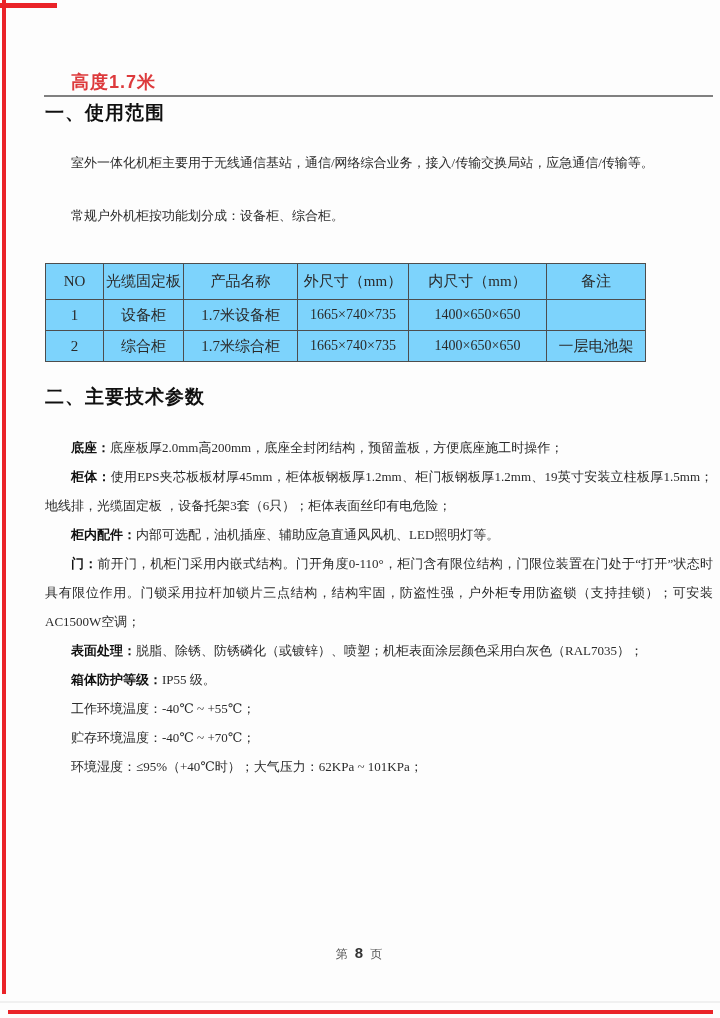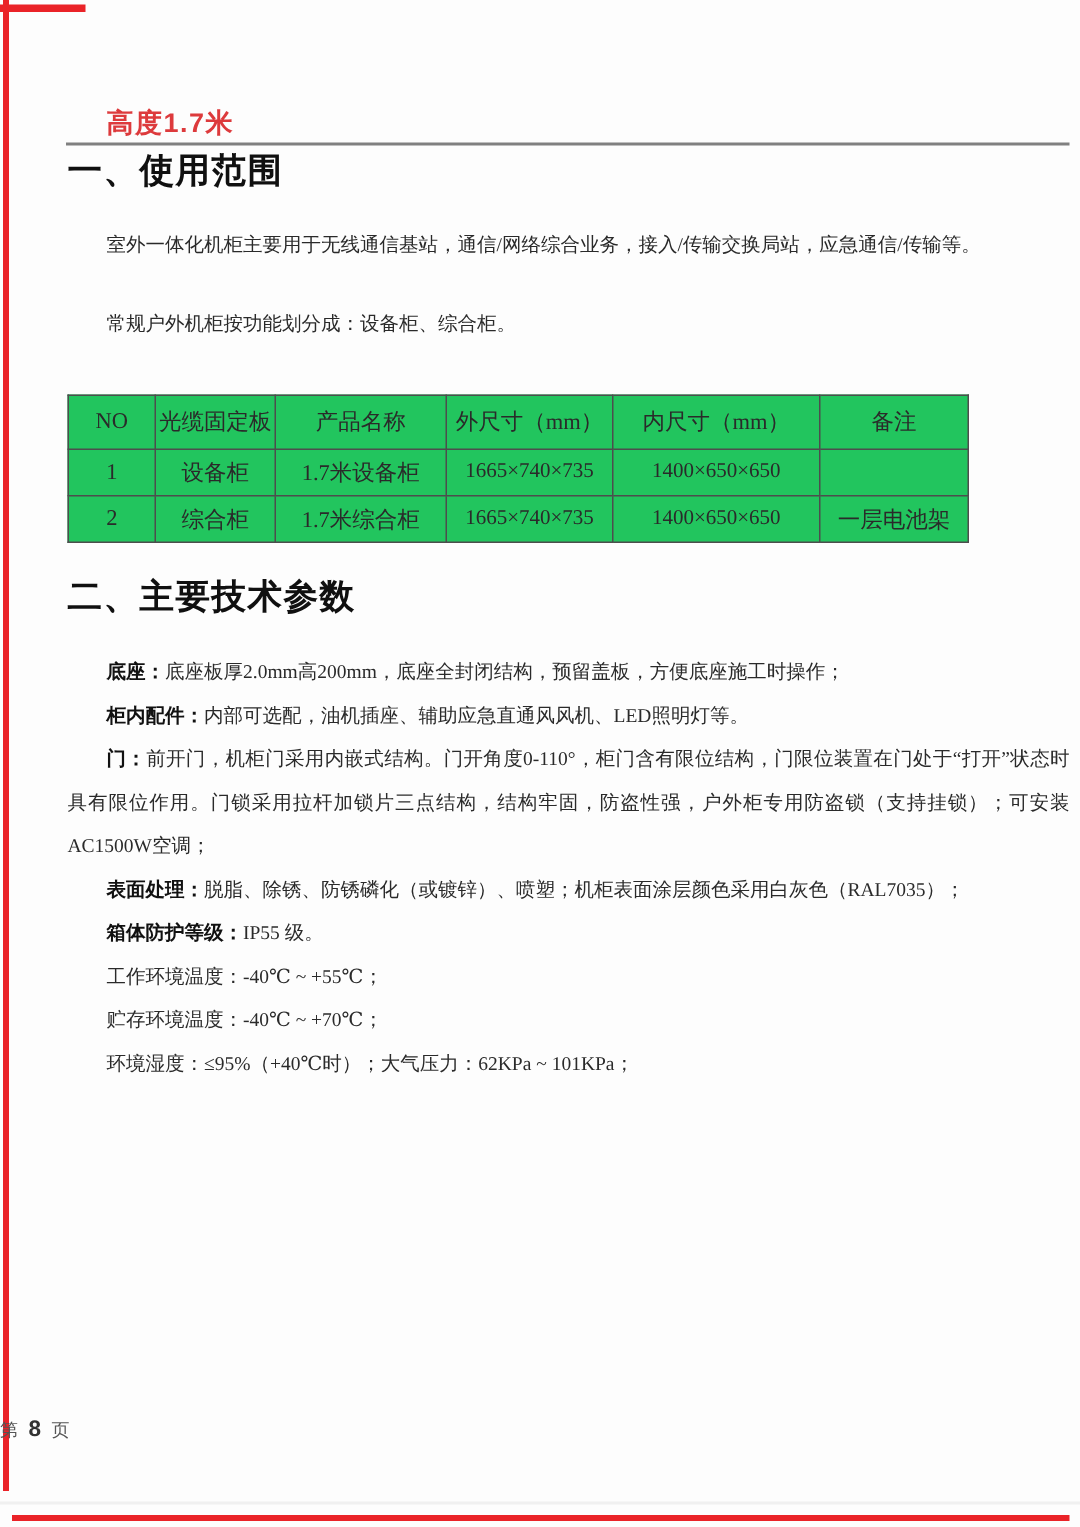--- a/index.html
+++ b/index.html
@@ -19,59 +19,59 @@
     position:absolute;left:71px;top:69px;
     font-family:"Liberation Sans","DejaVu Sans",sans-serif;
     font-weight:bold;font-size:18px;line-height:26px;color:#dd3a3c;
     letter-spacing:1px;
   }
   .rule{position:absolute;left:44px;top:95px;width:669px;height:2px;background:#808080;}
 
   .h-sec{
     position:absolute;left:45px;
     font-family:"Liberation Sans","DejaVu Sans",sans-serif;
-    font-weight:bold;font-size:23px;line-height:26px;color:#101010;
+    font-weight:bold;font-size:19px;line-height:26px;color:#101010;
     letter-spacing:1px;
   }
   .h1{top:100px;}
   .h2{top:384px;}
 
   .para{
     position:absolute;left:45px;width:668px;
     font-size:13px;line-height:27px;text-align:justify;
     text-indent:2em;margin:0;color:#2a2a2a;
   }
   .p1{top:149px;}
   .p2{top:202px;}
 
   table.spec-table{
     position:absolute;left:45px;top:263px;width:600px;
     border-collapse:collapse;table-layout:fixed;
-    font-size:15px;color:#2a2a2a;background:#22c55e;
+    font-size:15px;color:#2a2a2a;background:#7dd3fc;
   }
   table.spec-table th,table.spec-table td{
     border:1px solid #4d4d4d;text-align:center;vertical-align:middle;
     font-weight:normal;padding:0 2px;overflow:hidden;white-space:nowrap;
   }
   table.spec-table thead th{height:35px;}
   table.spec-table tbody td{height:30px;font-size:14px;}
   table.spec-table tbody td.cjk{font-size:15px;}
 
   .specs{
     position:absolute;left:45px;top:433px;width:668px;
     font-size:13px;line-height:29px;text-align:justify;color:#2a2a2a;
   }
   .specs p{margin:0;text-indent:2em;}
   .specs b{
     font-family:"Liberation Sans","DejaVu Sans",sans-serif;
     font-weight:bold;color:#111;
   }
 
   .footer{
-    position:absolute;left:0;top:944px;width:720px;
+    position:absolute;left:0;top:944px;width:720px;text-align:center;
     font-size:12px;color:#555;letter-spacing:2px;
   }
   .footer .num{
     font-size:15px;font-weight:bold;color:#333;
     font-family:"Liberation Sans","DejaVu Sans",sans-serif;
   }
 </style>
 </head>
 <body>
 
@@ -124,20 +124,21 @@
         <td>1400×650×650</td>
         <td class="cjk">一层电池架</td>
       </tr>
     </tbody>
 </table>
 
 <div class="h-sec h2">二、主要技术参数</div>
 
 <div class="specs">
     <p><b>底座：</b><span>底座板厚2.0mm高200mm，底座全封闭结构，预留盖板，方便底座施工时操作；</span></p>
+    <p><b>柜体：</b><span>使用EPS夹芯板板材厚45mm，柜体板钢板厚1.2mm、柜门板钢板厚1.2mm、19英寸安装立柱板厚1.5mm；地线排，光缆固定板 ，设备托架3套（6只）；柜体表面丝印有电危险；</span></p>
     <p><b>柜内配件：</b><span>内部可选配，油机插座、辅助应急直通风风机、LED照明灯等。</span></p>
     <p><b>门：</b><span>前开门，机柜门采用内嵌式结构。门开角度0-110°，柜门含有限位结构，门限位装置在门处于“打开”状态时具有限位作用。门锁采用拉杆加锁片三点结构，结构牢固，防盗性强，户外柜专用防盗锁（支持挂锁）；可安装AC1500W空调；</span></p>
     <p><b>表面处理：</b><span>脱脂、除锈、防锈磷化（或镀锌）、喷塑；机柜表面涂层颜色采用白灰色（RAL7035）；</span></p>
     <p><b>箱体防护等级：</b><span>IP55 级。</span></p>
     <p><span>工作环境温度：-40℃ ~ +55℃；</span></p>
     <p><span>贮存环境温度：-40℃ ~ +70℃；</span></p>
     <p><span>环境湿度：≤95%（+40℃时）；大气压力：62KPa ~ 101KPa；</span></p>
   </div>
 
 <div class="footer">

